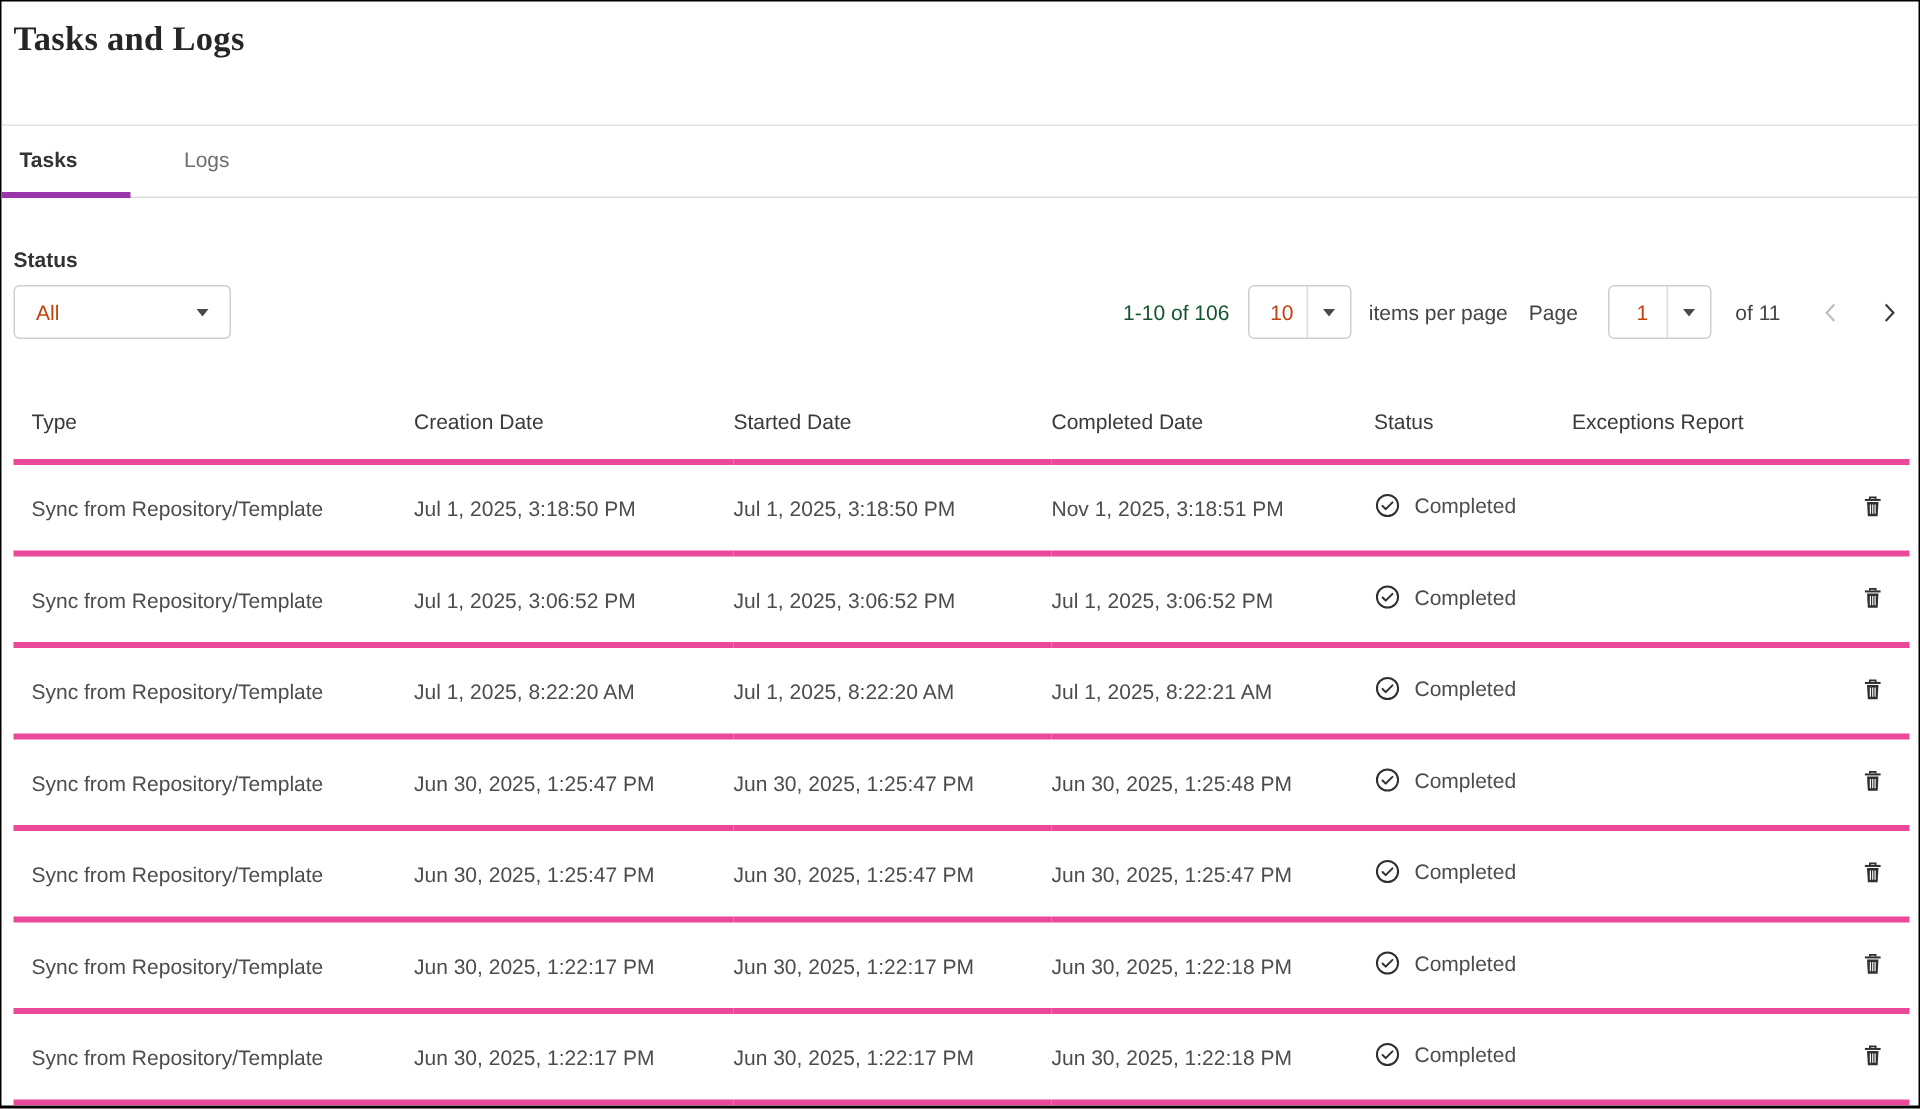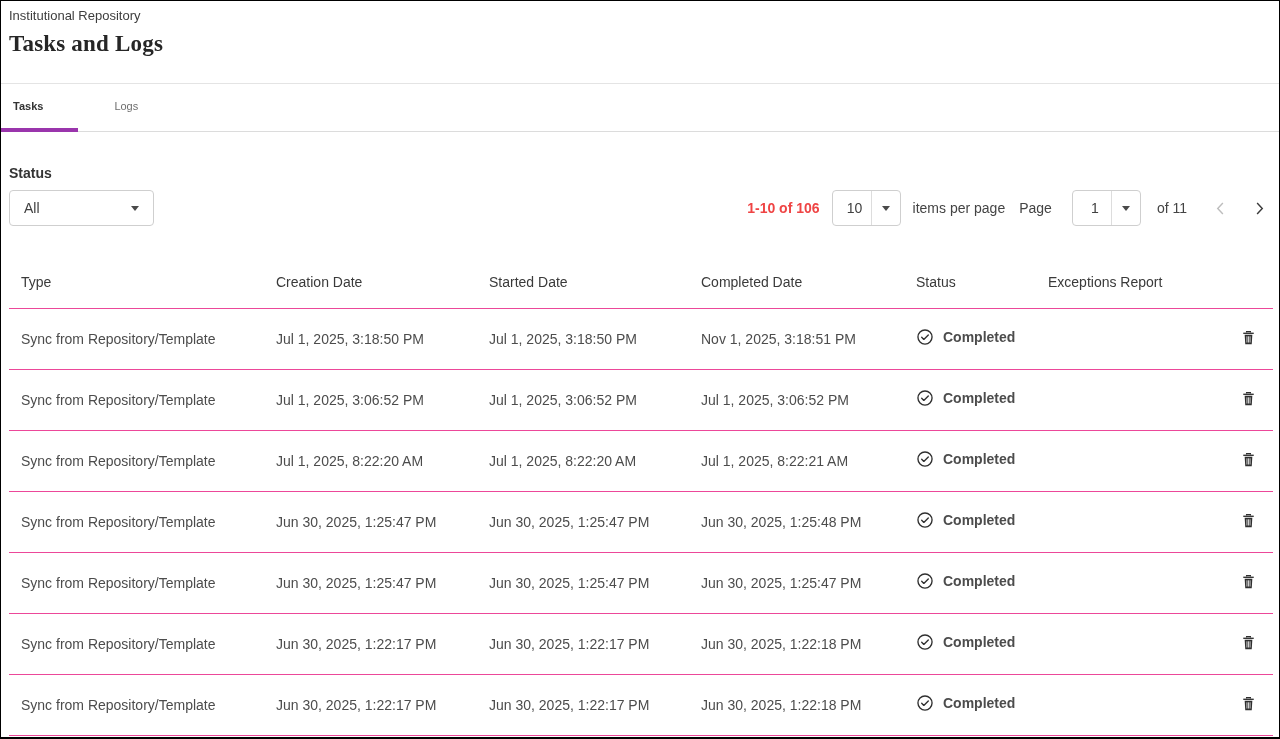--- a/index.html
+++ b/index.html
@@ -19,43 +19,43 @@
   .page-title {
     font-family: "Liberation Serif", "DejaVu Serif", serif;
     font-size: 23px; font-weight: 600; color: #262626;
     margin-top: 6px; letter-spacing: 0.2px;
   }
 
   
   .tab-bar { display: flex; gap: 24px; height: 48px; border-bottom: 1px solid #dcdcdc; }
   .tab {
     height: 48px; display: flex; align-items: center;
-    padding: 0 35px 0 12px; font-size: 11px; color: #6e6e6e;
+    padding: 0 35px 0 12px; font-size: 14px; color: #6e6e6e;
     cursor: pointer; border-bottom: 4px solid transparent; background: none; border-top: none; border-left: none; border-right: none;
     font-family: inherit;
   }
   .tab.active { color: #333333; font-weight: 700; border-bottom-color: #9A35AC; }
 
   
   .content { padding: 0 8px; }
   .filter-label { margin-top: 33px; font-size: 14px; font-weight: 600; color: #333; }
   .controls-row { display: flex; align-items: center; justify-content: space-between; margin-top: 9px; }
   .select-box {
     display: inline-flex; align-items: center; height: 36px;
     border: 1px solid #cfcfcf; border-radius: 4px; background: #fff;
-    font-size: 14px; color: #404040; cursor: pointer;
+    font-size: 14px; color: #c2410c; cursor: pointer;
   }
   .status-select { width: 145px; justify-content: space-between; padding: 0 14px; }
   .caret {
     width: 0; height: 0; border-left: 4px solid transparent;
     border-right: 4px solid transparent; border-top: 5px solid #4a4a4a;
     display: inline-block;
   }
   .pagination { display: flex; align-items: center; font-size: 14px; color: #444; }
-  .pagination .range { font-weight: 700; color: #ef4444; margin-right: 12px; text-align: center; }
+  .pagination .range { font-weight: 400; color: #14532d; margin-right: 12px; text-align: center; }
   .mini-select { margin-right: 12px; }
   .mini-select .val { padding: 0 0 0 14px; min-width: 30px; text-align: center; }
   .mini-select .divider { width: 1px; align-self: stretch; background: #ddd; margin-left: 8px; }
   .mini-select .caret-wrap { padding: 0 10px; display: flex; align-items: center; }
   .per-page-label { margin-right: 14px; }
   .page-label { margin-right: 20px; }
   .of-label { margin: 0 14px 0 16px; }
   .chev-btn {
     background: none; border: none; padding: 0 10px; cursor: pointer;
     display: flex; align-items: center; height: 36px;
@@ -64,32 +64,31 @@
   .chev-prev { color: #bdbdbd; }
   .chev-next { color: #3a3a3a; }
 
   
   table { width: 1264px; border-collapse: collapse; margin-top: 30px; table-layout: fixed; }
   th {
     text-align: left; font-size: 14px; font-weight: 400; color: #3a3a3a;
     height: 52px; vertical-align: middle; padding: 0;
   }
   td { font-size: 14px; color: #4c4c4c; height: 61px; vertical-align: middle; padding: 0; }
-  tbody tr { border-top: 1px solid #ec4899; }
+  tbody tr { border-top: 4px solid #ec4899; }
   th.col-type, td.cell-type { padding-left: 12px; }
-  .status-cell-inner { display: inline-flex; align-items: center; gap: 9px; color: #4c4c4c; font-weight: bold; }
+  .status-cell-inner { display: inline-flex; align-items: center; gap: 9px; color: #4c4c4c; }
   .status-cell-inner svg { display: block; }
   .action-cell { text-align: right; padding-right: 14px; }
   .delete-btn { background: none; border: none; cursor: pointer; padding: 2px; line-height: 0; }
 </style>
 </head>
 <body>
 
 <div class="page-header">
-  <div class="breadcrumb">Institutional Repository</div>
   <div class="page-title">Tasks and Logs</div>
 </div>
 
 <div class="tab-bar">
   <button class="tab active">Tasks</button>
   <button class="tab">Logs</button>
 </div>
 
 <div class="content">
 

